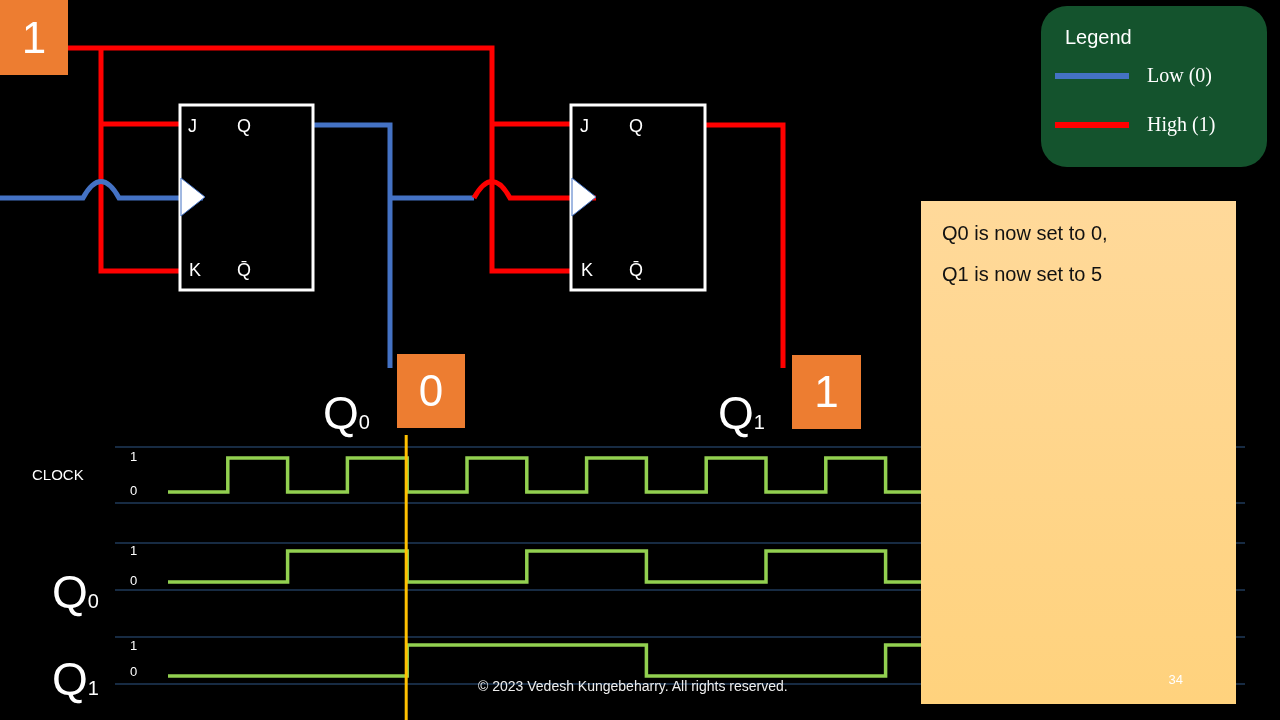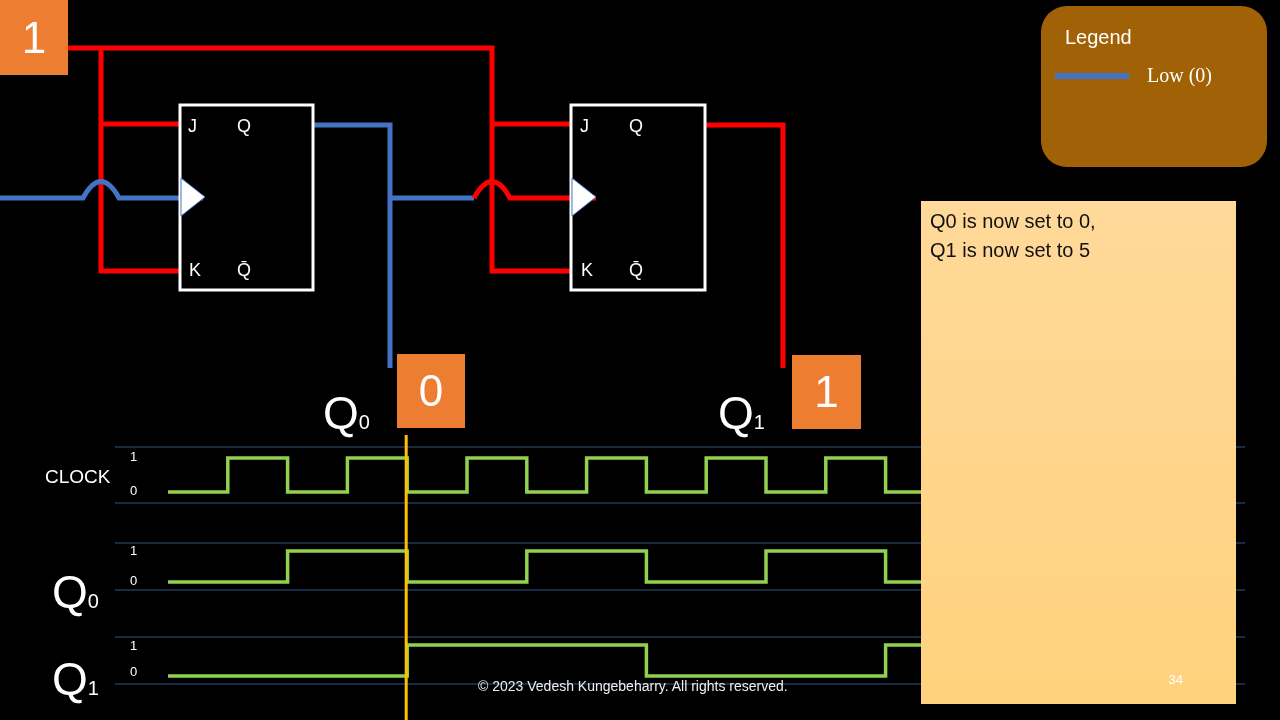--- a/index.html
+++ b/index.html
@@ -1,29 +1,29 @@
 <!DOCTYPE html>
 <html><head>
 <meta charset="utf-8">
 <style>
   html, body { margin:0; padding:0; }
   body { width:1280px; height:720px; background:#000; position:relative; overflow:hidden;
          font-family:"Liberation Sans", "DejaVu Sans", sans-serif; color:#fff; }
   svg { position:absolute; left:0; top:0; }
   .badge { position:absolute; background:#ED7D31; color:#fff; display:flex; align-items:center;
            justify-content:center; font-size:44px; }
-  .legend { position:absolute; left:1041px; top:6px; width:226px; height:161px; background:#a16207;
+  .legend { position:absolute; left:1041px; top:6px; width:226px; height:161px; background:#14532d;
             border-radius:26px; }
   .legend-title { position:absolute; left:24px; top:20px; font-size:20px; }
   .legend-item { position:absolute; left:14px; display:flex; align-items:center; font-size:20px;font-family:Liberation Serif, serif; }
   .legend-line { width:74px; height:6px; margin-right:18px; }
   .note { position:absolute; left:921px; top:201px; width:315px; height:503px;
           background:linear-gradient(#FFD99A, #FFD27D); color:#111; box-sizing:border-box;
           padding:6px 9px; font-size:20px; line-height:29px; }
-  .note p { margin:0; }
+  .note p { margin:12px; }
   .slide-num { position:absolute; right:53px; bottom:10px; font-size:13px; color:#fff; }
   .qlabel { position:absolute; font-size:46px; line-height:46px;margin-top:22px; }
   .qlabel sub { font-size:20px; vertical-align:baseline; }
   .ff-pin { position:absolute; font-size:18px; }
   .trace-label { position:absolute; }
   .tick { position:absolute; font-size:13px; }
   .copyright { position:absolute; left:478px; top:678px; font-size:14px; color:#eee; }
 </style>
 </head>
 <body>
@@ -67,36 +67,40 @@
 
 <div class="qlabel" style="left:323px;top:368px"><span>Q</span><sub>0</sub></div>
 <div class="qlabel" style="left:718px;top:368px"><span>Q</span><sub>1</sub></div>
 
 <div class="legend">
   <div class="legend-title">Legend</div>
   <div class="legend-item" style="top:58px">
     <div class="legend-line" style="background:#4472C4"></div>
     <span>Low (0)</span>
   </div>
+  <div class="legend-item" style="top:107px">
+    <div class="legend-line" style="background:#FF0000"></div>
+    <span>High (1)</span>
+  </div>
 </div>
 
 <svg id="timing" width="1280" height="720">
     <line x1="115" x2="1245" y1="447" y2="447" stroke="#1F3A5A" stroke-width="1.5"></line>
     <line x1="115" x2="1245" y1="503" y2="503" stroke="#1F3A5A" stroke-width="1.5"></line>
     <path d="M168 492 H227.8 V458 H287.6 V492 H347.4 V458 H407.2 V492 H467 V458 H526.8 V492 H586.5999999999999 V458 H646.4 V492 H706.1999999999999 V458 H766 V492 H825.8 V458 H885.5999999999999 V492 H921.4799999999999" fill="none" stroke="#92D050" stroke-width="3.5"></path>
     <line x1="115" x2="1245" y1="543" y2="543" stroke="#1F3A5A" stroke-width="1.5"></line>
     <line x1="115" x2="1245" y1="590" y2="590" stroke="#1F3A5A" stroke-width="1.5"></line>
     <path d="M168 582 H287.6 V551 H407.2 V582 H526.8 V551 H646.4 V582 H766 V551 H885.5999999999999 V582 H921.4799999999999" fill="none" stroke="#92D050" stroke-width="3.5"></path>
     <line x1="115" x2="1245" y1="637" y2="637" stroke="#1F3A5A" stroke-width="1.5"></line>
     <line x1="115" x2="1245" y1="684" y2="684" stroke="#1F3A5A" stroke-width="1.5"></line>
     <path d="M168 676 H407.2 V645 H646.4 V676 H885.5999999999999 V645 H921.4799999999999" fill="none" stroke="#92D050" stroke-width="3.5"></path>
     <line x1="406.2" x2="406.2" y1="435" y2="720" stroke="#FFC000" stroke-width="3"></line>
   </svg>
 
-<div class="trace-label" style="left:45px;top:466px;font-size:19px">CLOCK</div>
+<div class="trace-label" style="left:32px;top:466px;font-size:15px">CLOCK</div>
 <div class="qlabel" style="left:52px;top:547px"><span>Q</span><sub>0</sub></div>
 <div class="qlabel" style="left:52px;top:634px"><span>Q</span><sub>1</sub></div>
 
 <span class="tick" style="left:130px;top:449px">1</span>
 <span class="tick" style="left:130px;top:483px">0</span>
 <span class="tick" style="left:130px;top:543px">1</span>
 <span class="tick" style="left:130px;top:573px">0</span>
 <span class="tick" style="left:130px;top:638px">1</span>
 <span class="tick" style="left:130px;top:664px">0</span>
 

